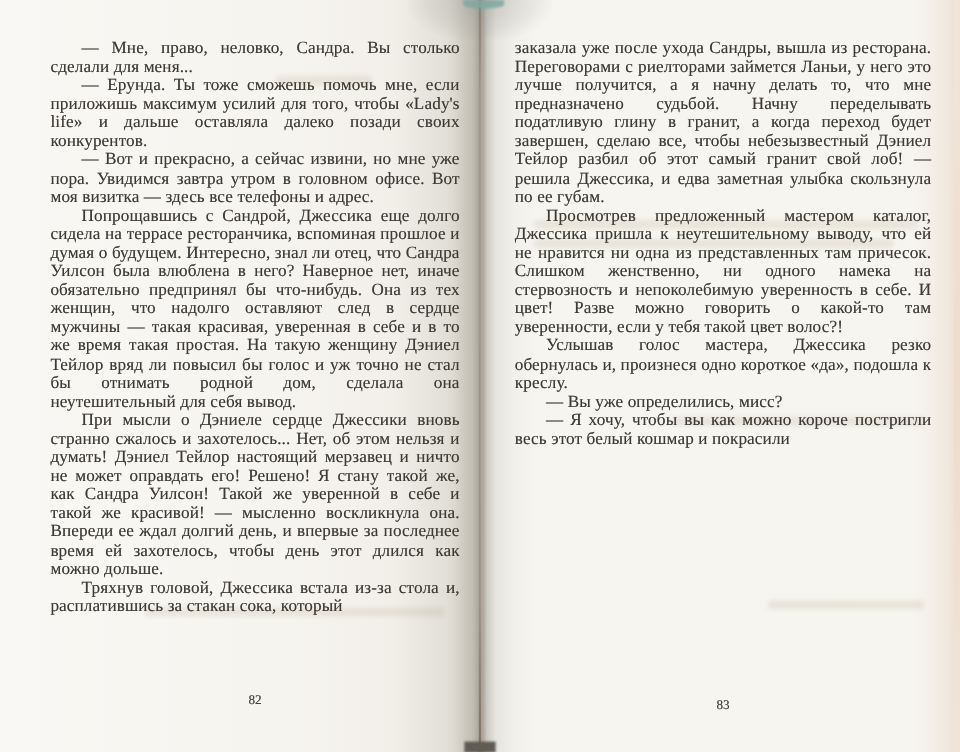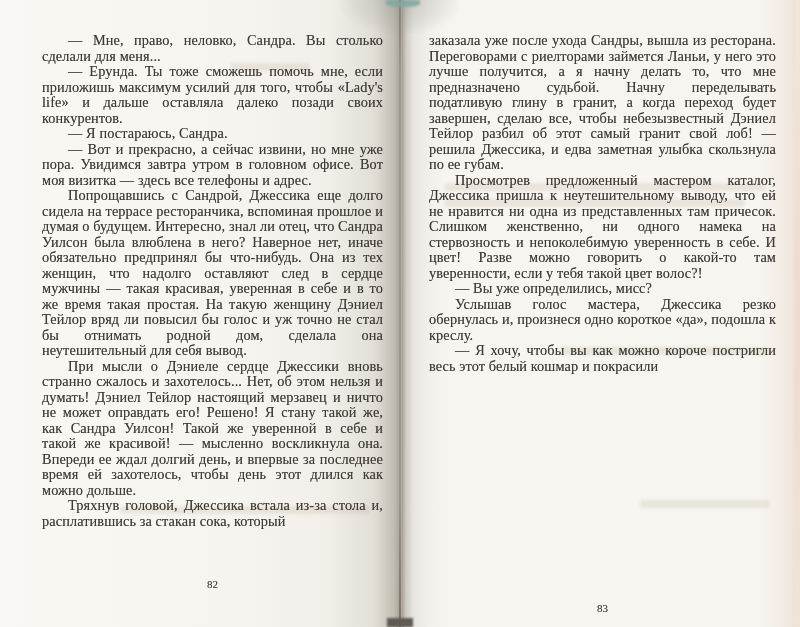--- a/index.html
+++ b/index.html
@@ -73,21 +73,21 @@
   .text-col.right-col{left:429px;width:347px;}
   .para{margin:0;text-indent:26px;}
   .para.no-indent{text-indent:0;}
   .para.after-break{}
   .pagenum{
     position:absolute;width:100%;text-align:center;
     font-size:11px;color:#45413c;
     text-shadow:0 0 0.4px rgba(62,58,53,0.5);
   }
   .pagenum.left-num{left:42px;width:341px;top:578px;}
-  .pagenum.right-num{left:429px;width:347px;top:582px;margin-top:20px;}
+  .pagenum.right-num{left:429px;width:347px;top:582px;}
   .ghost{
     position:absolute;height:8px;border-radius:3px;
     background:rgba(170,150,118,0.16);
     filter:blur(1.6px);
     pointer-events:none;
   }
 </style>
 </head>
 <body>
 
@@ -99,33 +99,32 @@
   <div class="ghost" style="left:445px;top:183px;width:320px;"></div>
   <div class="ghost" style="left:445px;top:199px;width:300px;"></div>
   <div class="ghost" style="left:560px;top:347px;width:210px;"></div>
   <div class="ghost" style="left:640px;top:500px;width:130px;"></div>
   <div class="ghost" style="left:120px;top:506px;width:250px;"></div>
   <div class="ghost" style="left:230px;top:63px;width:80px;"></div>
 
   <div class="text-col left-col">
     <p class="para" lang="ru">— Мне, право, неловко, Сандра. Вы столько сделали для меня...</p>
     <p class="para" lang="ru">— Ерунда. Ты тоже сможешь помочь мне, если приложишь максимум усилий для того, чтобы «Lady's life» и дальше оставляла далеко позади своих конкурентов.</p>
-    <p class="para" lang="ru">— Я постараюсь, Сандра.</p>
     <p class="para" lang="ru">— Вот и прекрасно, а сейчас извини, но мне уже пора. Увидимся завтра утром в головном офисе. Вот моя визитка — здесь все телефоны и адрес.</p>
     <p class="para" lang="ru">Попрощавшись с Сандрой, Джессика еще долго сидела на террасе ресторанчика, вспоминая прошлое и думая о будущем. Интересно, знал ли отец, что Сандра Уилсон была влюблена в него? Наверное нет, иначе обязательно предпринял бы что-нибудь. Она из тех женщин, что надолго оставляют след в сердце мужчины — такая красивая, уверенная в себе и в то же время такая простая. На такую женщину Дэниел Тейлор вряд ли повысил бы голос и уж точно не стал бы отнимать родной дом, сделала она неутешительный для себя вывод.</p>
     <p class="para" lang="ru">При мысли о Дэниеле сердце Джессики вновь странно сжалось и захотелось... Нет, об этом нельзя и думать! Дэниел Тейлор настоящий мерзавец и ничто не может оправдать его! Решено! Я стану такой же, как Сандра Уилсон! Такой же уверенной в себе и такой же красивой! — мысленно воскликнула она. Впереди ее ждал долгий день, и впервые за последнее время ей захотелось, чтобы день этот длился как можно дольше.</p>
     <p class="para" lang="ru">Тряхнув головой, Джессика встала из-за стола и, расплатившись за стакан сока, который</p>
   </div>
   <div class="pagenum left-num">82</div>
 
   <div class="text-col right-col">
     <p class="para no-indent" lang="ru">заказала уже после ухода Сандры, вышла из ресторана. Переговорами с риелторами займется Ланьи, у него это лучше получится, а я начну делать то, что мне предназначено судьбой. Начну переделывать податливую глину в гранит, а когда переход будет завершен, сделаю все, чтобы небезызвестный Дэниел Тейлор разбил об этот самый гранит свой лоб! — решила Джессика, и едва заметная улыбка скользнула по ее губам.</p>
     <p class="para after-break" lang="ru">Просмотрев предложенный мастером каталог, Джессика пришла к неутешительному выводу, что ей не нравится ни одна из представленных там причесок. Слишком женственно, ни одного намека на стервозность и непоколебимую уверенность в себе. И цвет! Разве можно говорить о какой-то там уверенности, если у тебя такой цвет волос?!</p>
+    <p class="para" lang="ru">Услышав голос мастера, Джессика резко обернулась и, произнеся одно короткое «да», подошла к креслу.</p>
     <p class="para" lang="ru">— Вы уже определились, мисс?</p>
-    <p class="para" lang="ru">Услышав голос мастера, Джессика резко обернулась и, произнеся одно короткое «да», подошла к креслу.</p>
     <p class="para" lang="ru">— Я хочу, чтобы вы как можно короче постригли весь этот белый кошмар и покрасили</p>
   </div>
   <div class="pagenum right-num">83</div>
 
   <div class="gutter-shadow"></div>
   <div class="spine-line"></div>
   <div class="top-shade"></div>
   <div class="top-gap"></div>
   <div class="bottom-gap"></div>
   <div class="right-edge-strip"></div>

